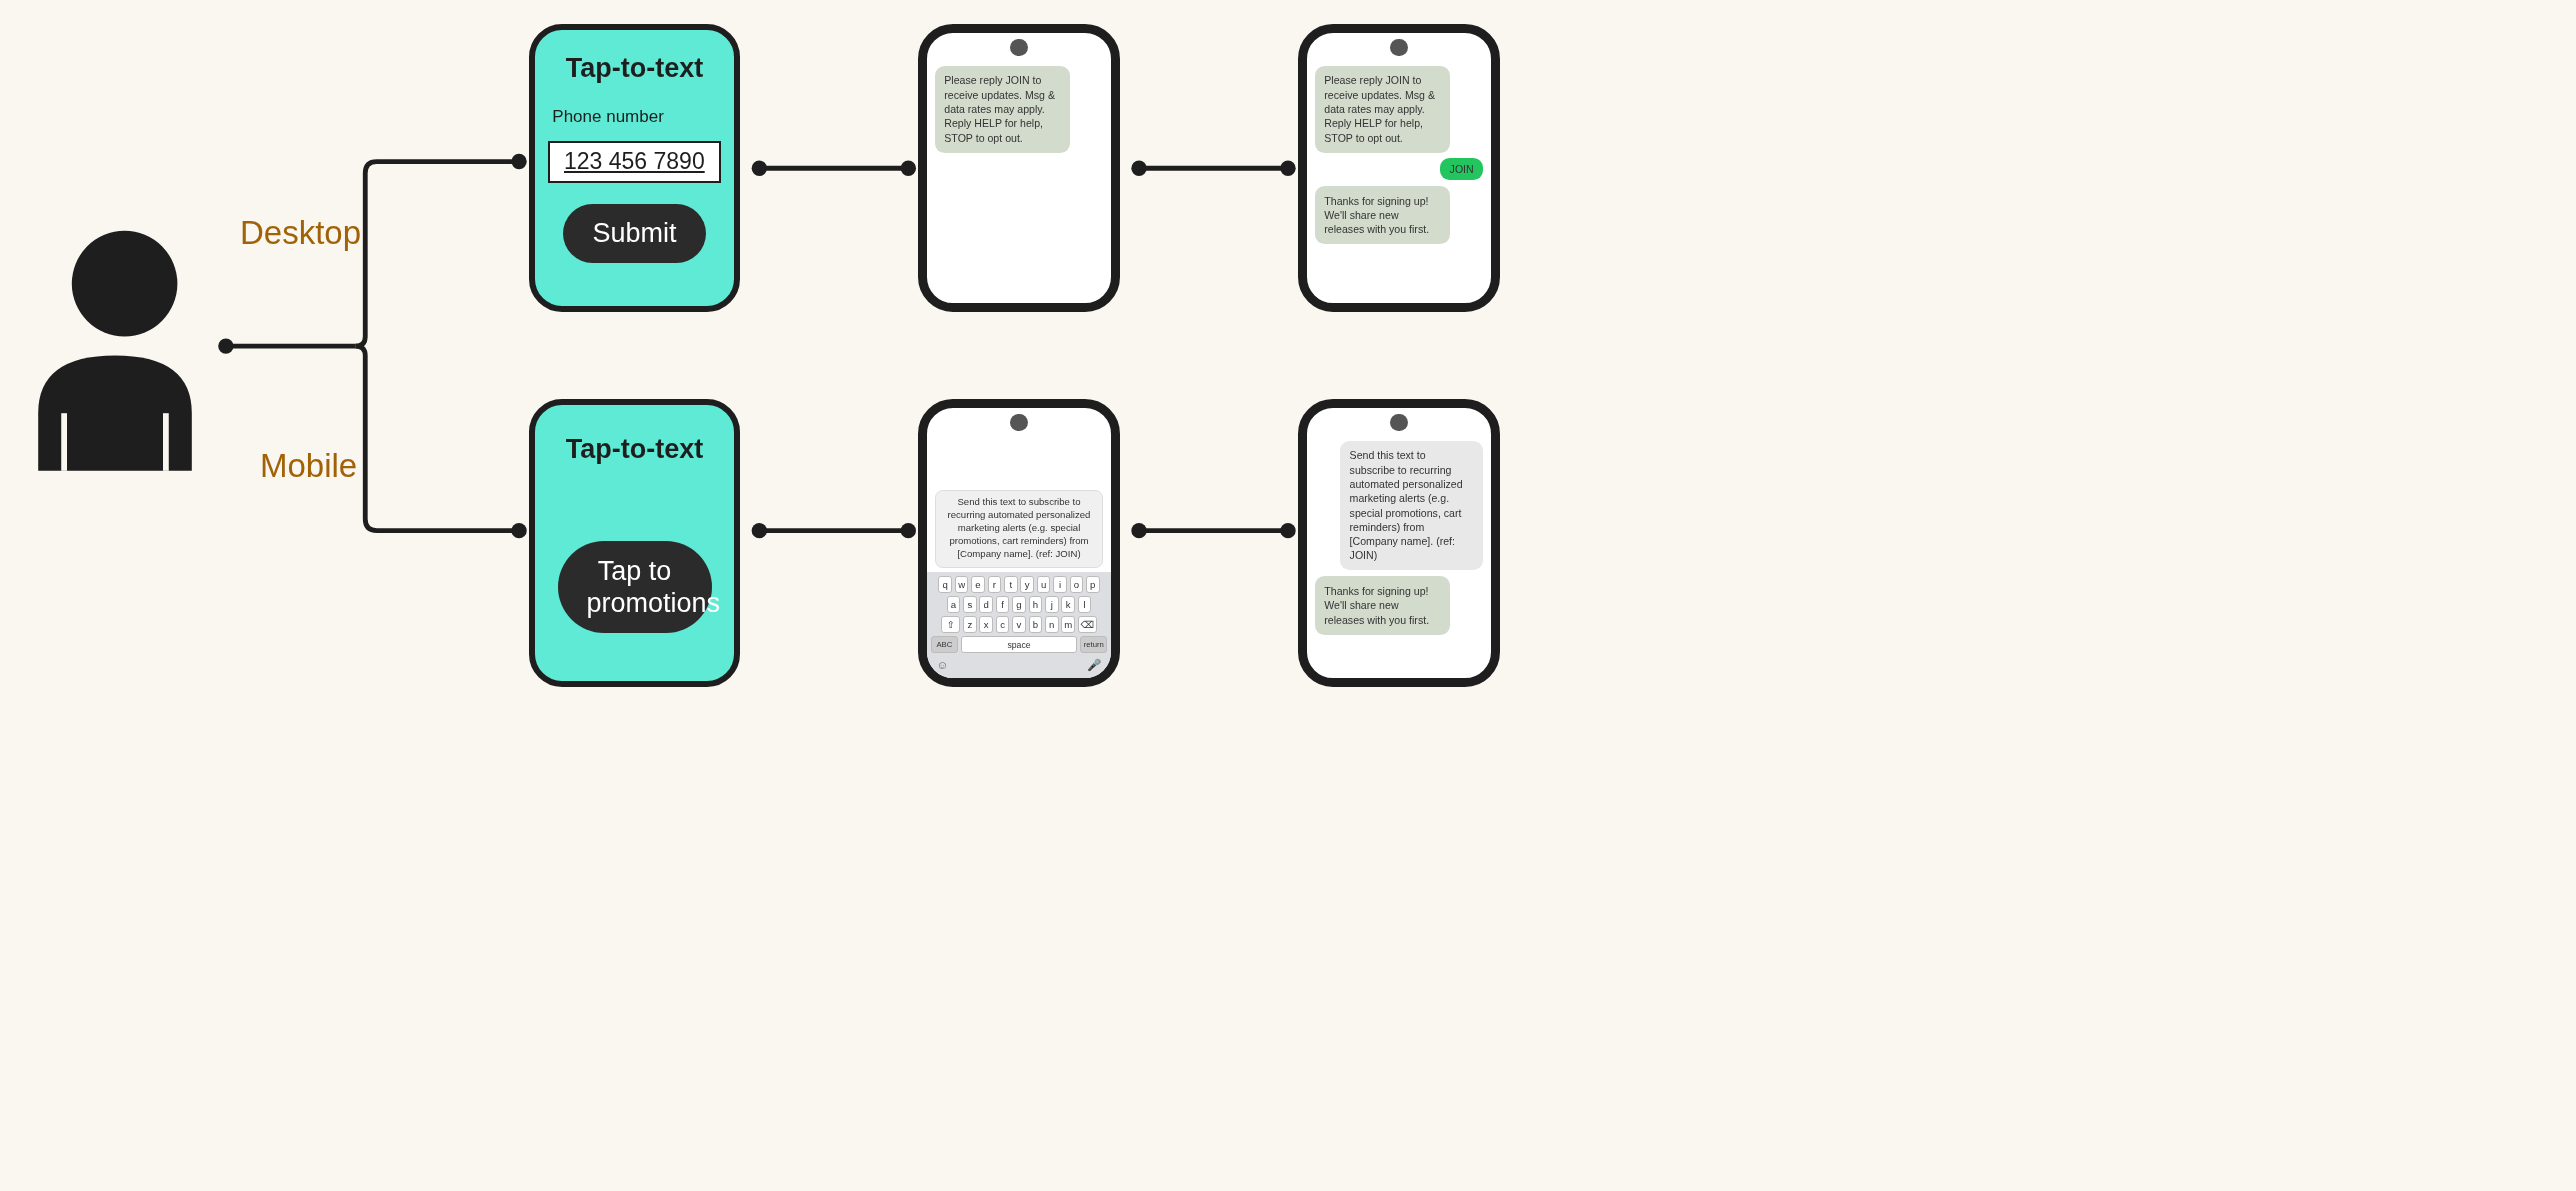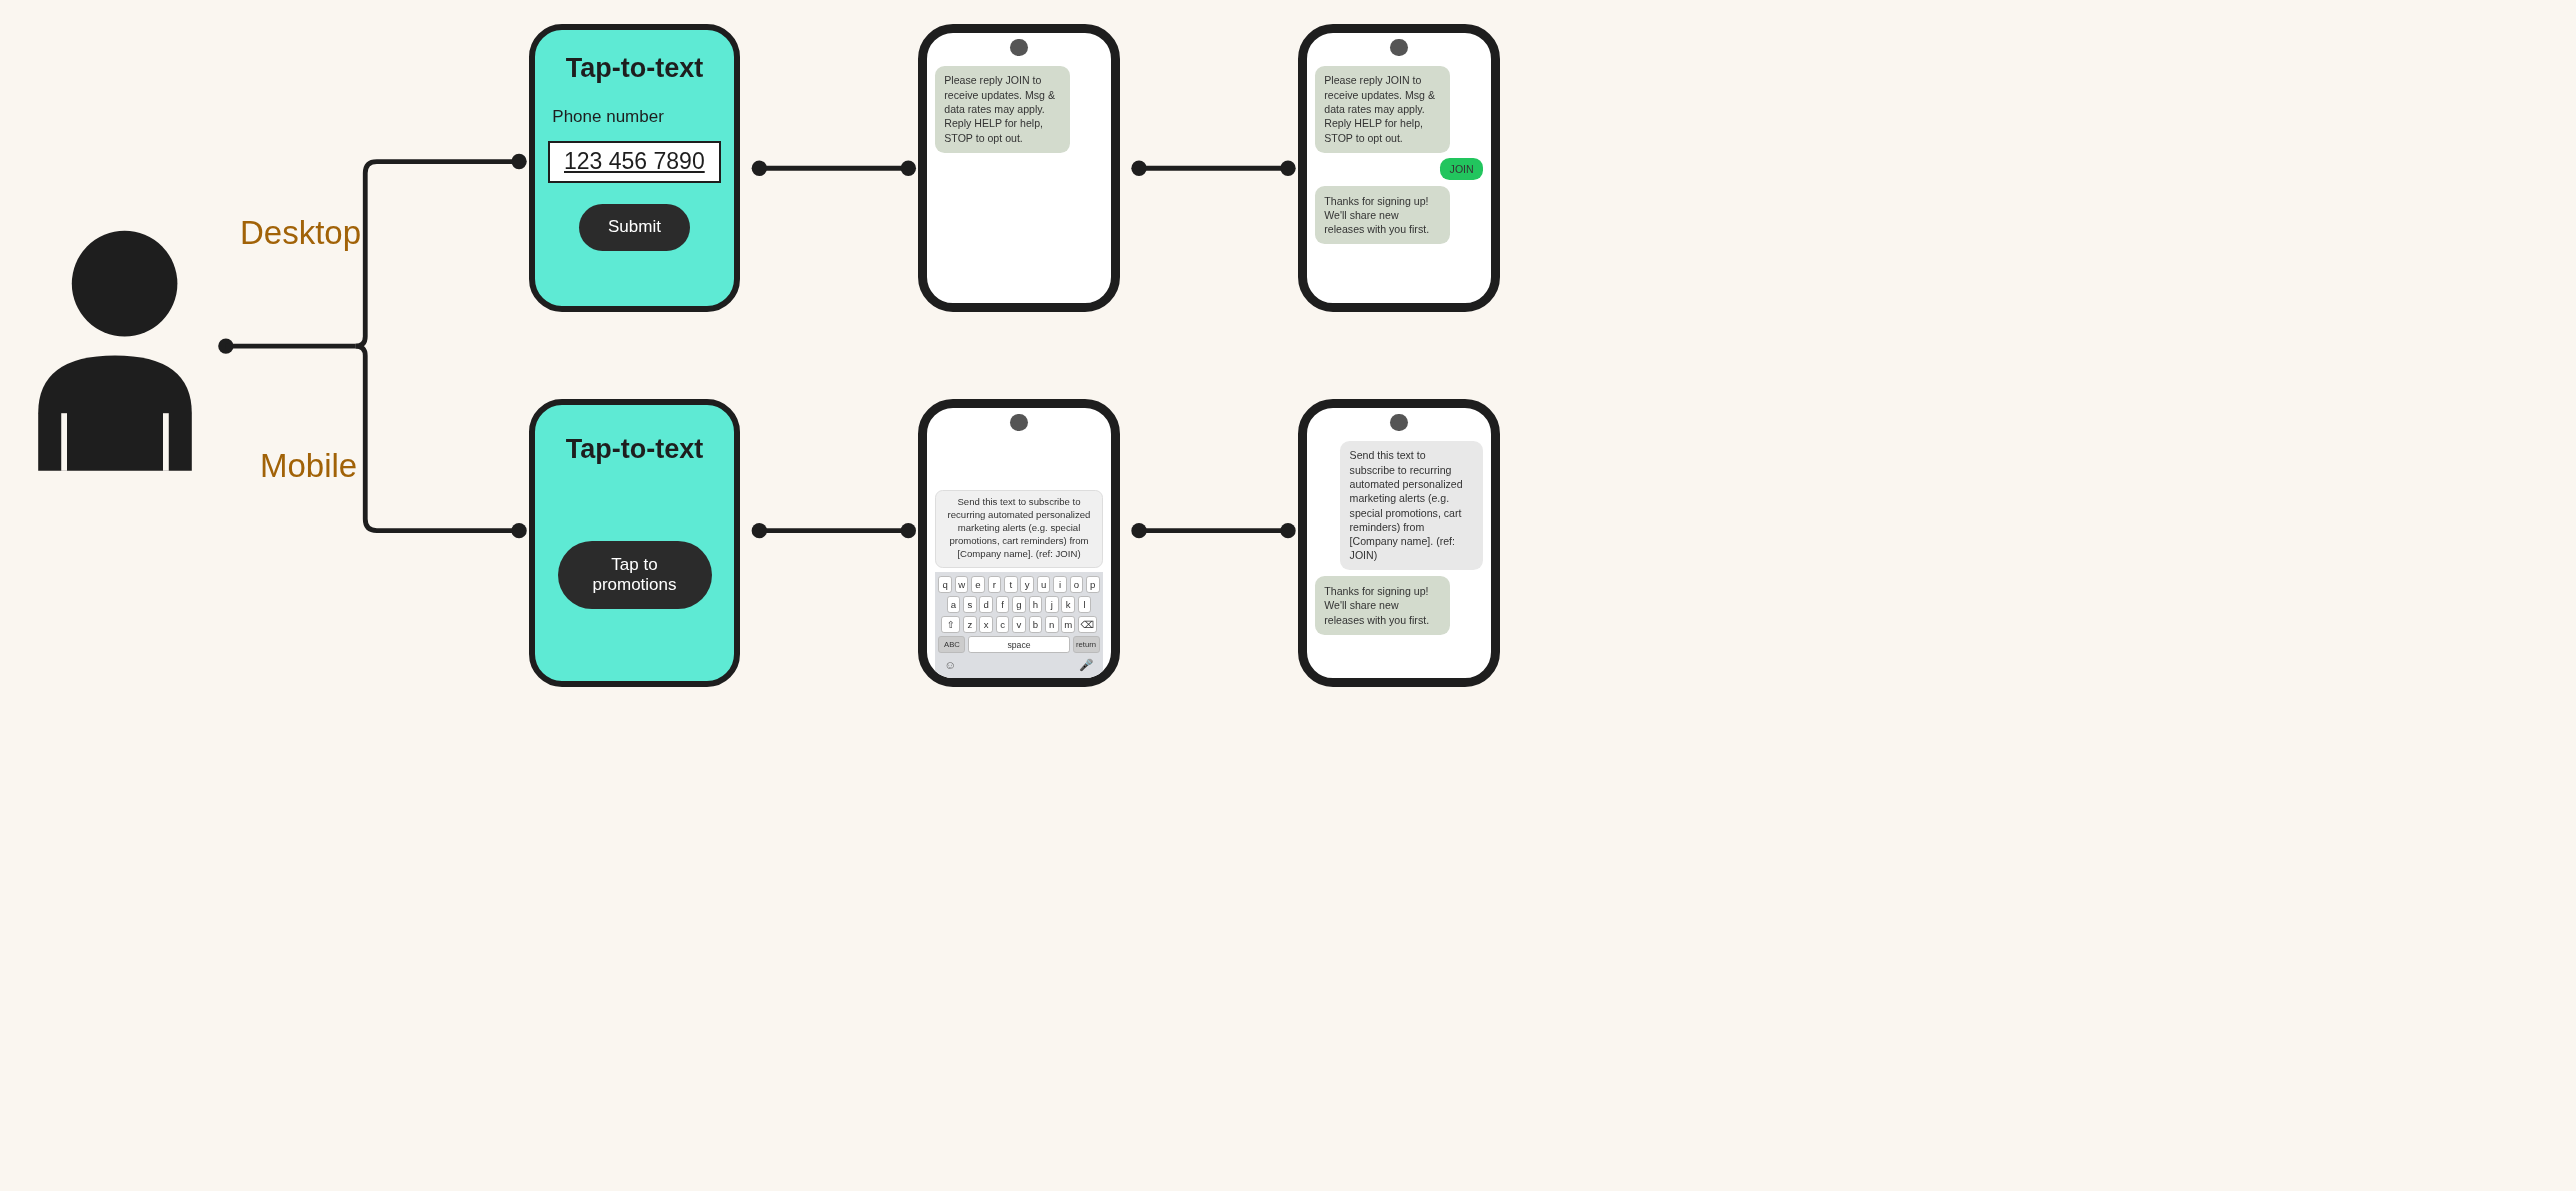--- a/index.html
+++ b/index.html
@@ -55,40 +55,39 @@
     font-size: 23px;
     padding: 0 14px;
     border: 2.9px solid #1e1e1e;
     background: #fff;
     color: #1e1e1e;
     text-decoration: underline;
   }
   .pill-btn {
     background: #2b2b2b;
     color: #fff;
-    font-size: 17px;
+    font-size: 27px;
     border: none;
     border-radius: 960px;
     padding: 13.5px 29px;
     text-align: center;
     line-height: 1.2;
   }
 
   
   .phone {
     position: absolute;
     width: 202px;
     height: 288px;
     background: #fff;
     border: 9.6px solid #1e1e1e;
     border-radius: 35px;
     overflow: hidden;
     display: flex;
     flex-direction: column;
-    align-items: center;
   }
   .phone .camera {
     width: 17.3px;
     height: 17.3px;
     background: #555;
     border-radius: 50%;
     margin: 5.8px auto 3.8px;
     flex-shrink: 0;
   }
   .phone .screen {

